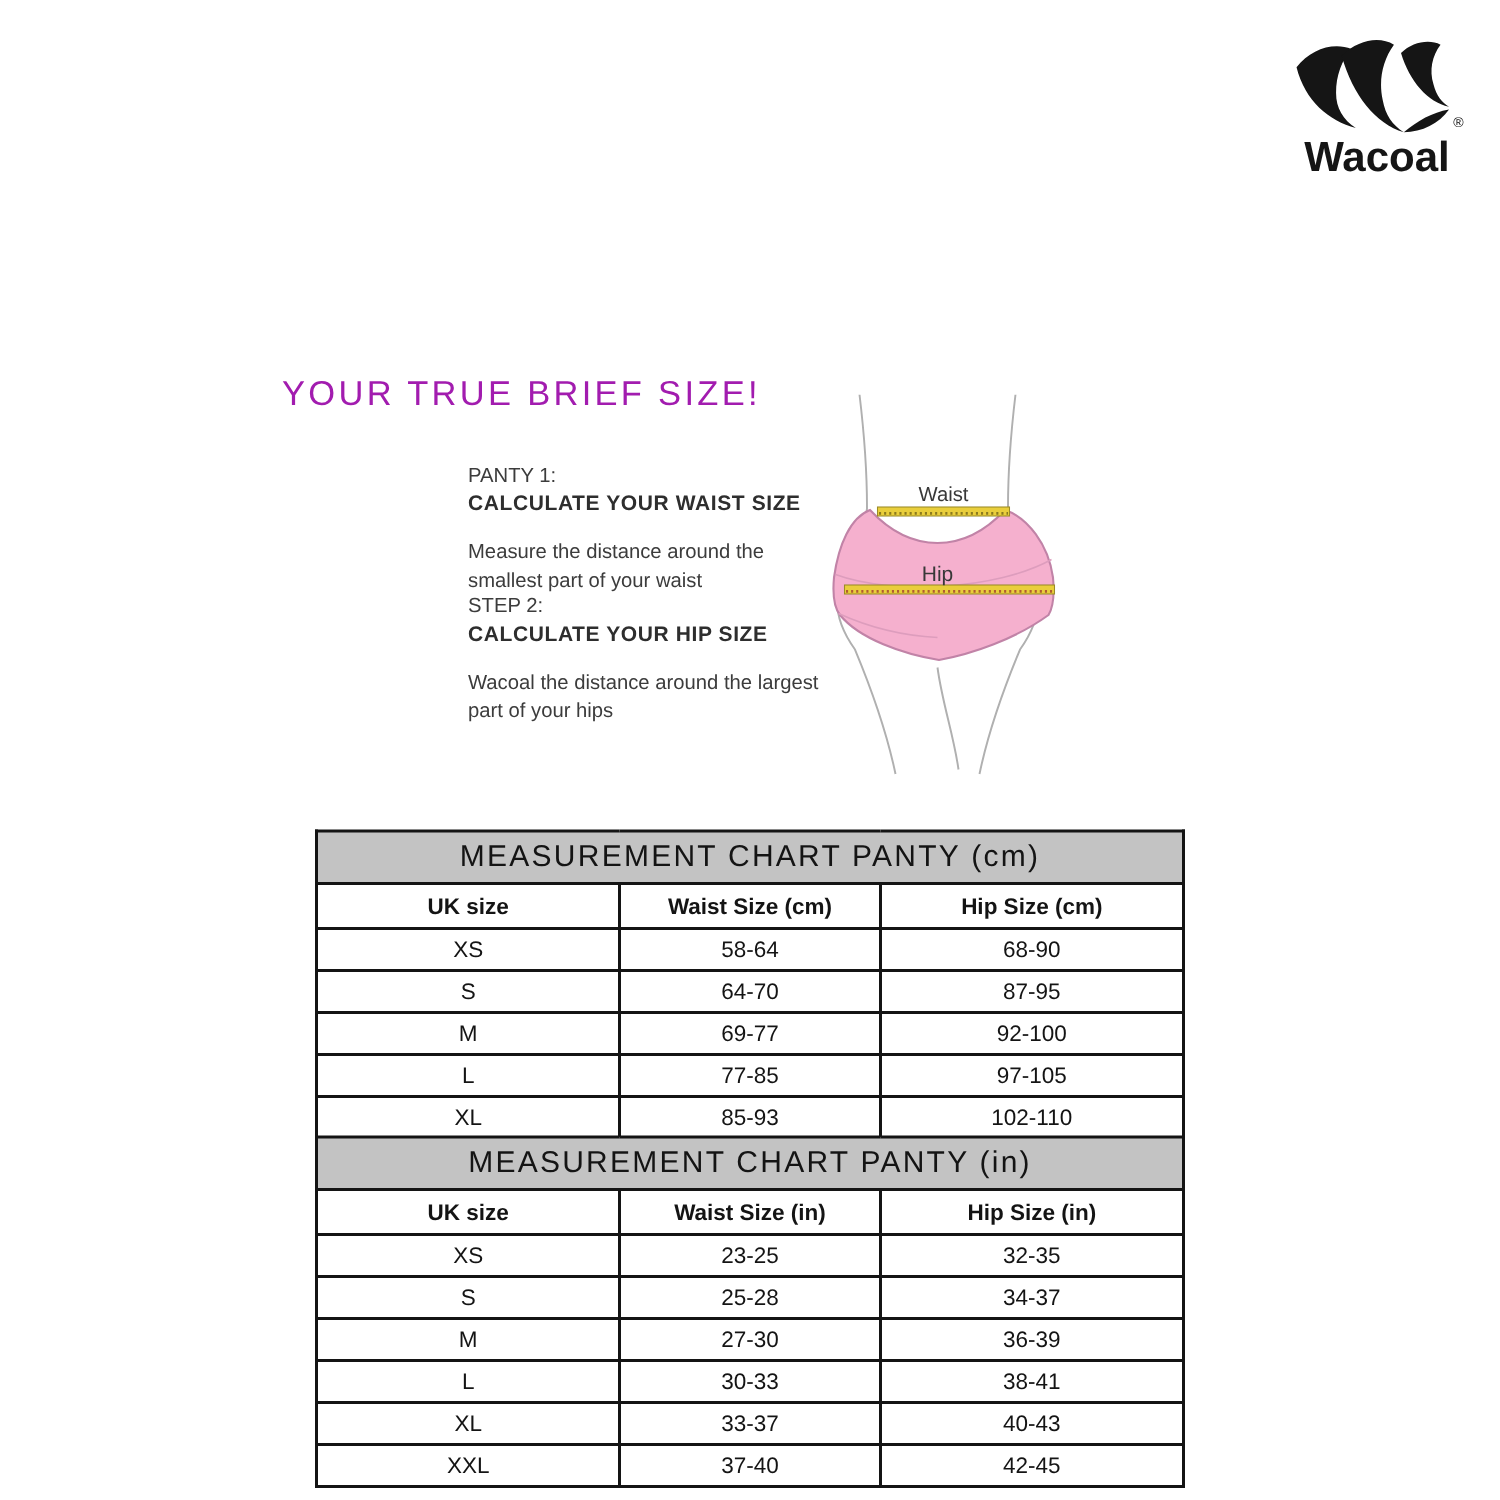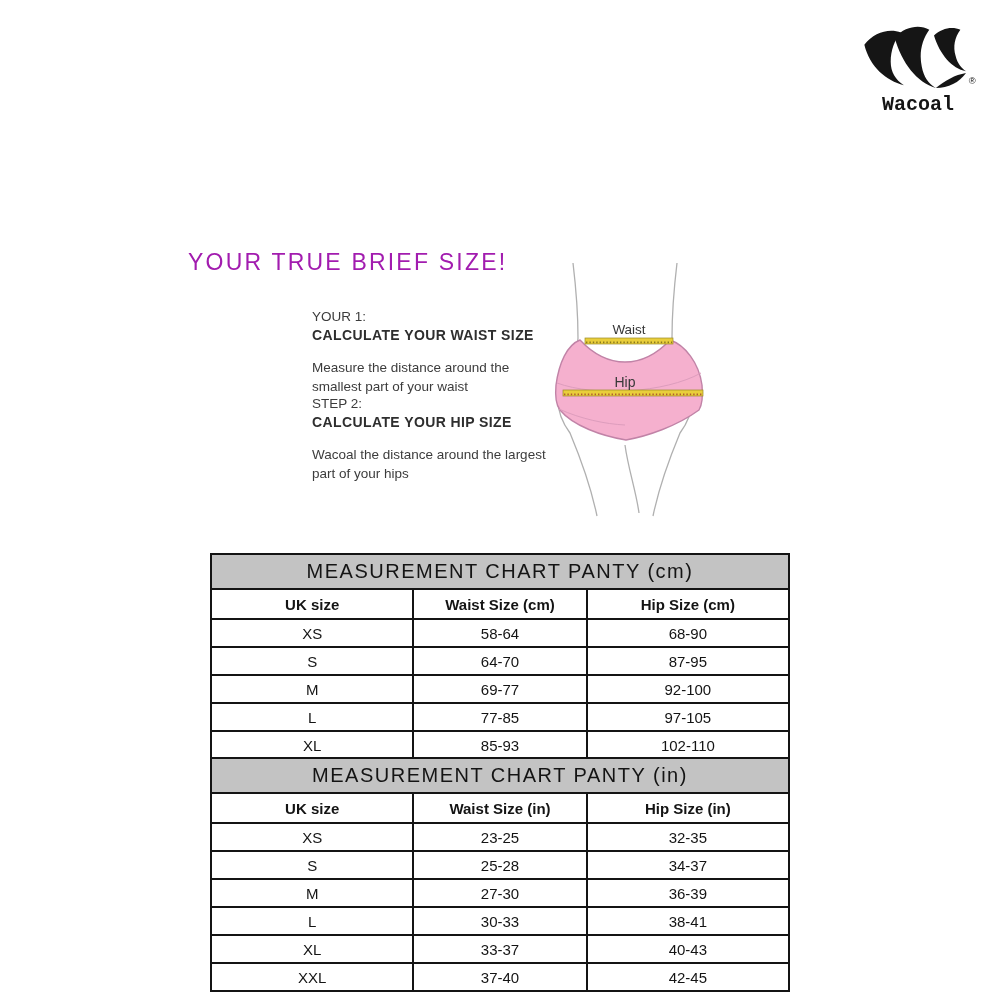--- a/index.html
+++ b/index.html
@@ -4,21 +4,21 @@
 <style>
   html,body{margin:0;padding:0;background:#ffffff;}
   .canvas{
     position:relative;width:1000px;height:1000px;background:#ffffff;overflow:hidden;
     font-family:"Liberation Sans",sans-serif;
   }
   
   .logo{position:absolute;left:852px;top:26px;width:132px;text-align:center;}
   .logo svg{display:block;margin:0 auto;}
   .logo-text{
-    font-family:Liberation Mono, monospace;font-weight:bold;font-size:20px;
+    font-family:Liberation Sans, sans-serif;font-weight:bold;font-size:28px;
     letter-spacing:0px;color:#151515;margin-top:1px;line-height:28px;
   }
   
   .script-title{
     position:absolute;left:86px;top:142px;
     font-family:"DejaVu Serif",serif;font-style:italic;
     font-size:72px;line-height:1;color:#1c1c1c;letter-spacing:-2px;white-space:nowrap;
   }
   .script-title::first-letter{font-size:1.75em;}
   .subtitle{
@@ -62,21 +62,21 @@
       </g>
       <text x="115" y="62" font-size="10" fill="#151515">®</text>
     </svg>
     <div class="logo-text">Wacoal</div>
   </div>
 
   <div class="subtitle">YOUR TRUE BRIEF SIZE!</div>
 
   <div class="steps">
     <div class="step">
-      <div class="step-label">YOUR 1:</div>
+      <div class="step-label">PANTY 1:</div>
       <div class="step-heading">CALCULATE YOUR WAIST SIZE</div>
       <div class="step-body">Measure the distance around the
 smallest part of your waist</div>
     </div>
     <div class="step">
       <div class="step-label">STEP 2:</div>
       <div class="step-heading">CALCULATE YOUR HIP SIZE</div>
       <div class="step-body">Wacoal the distance around the largest
 part of your hips</div>
     </div>

